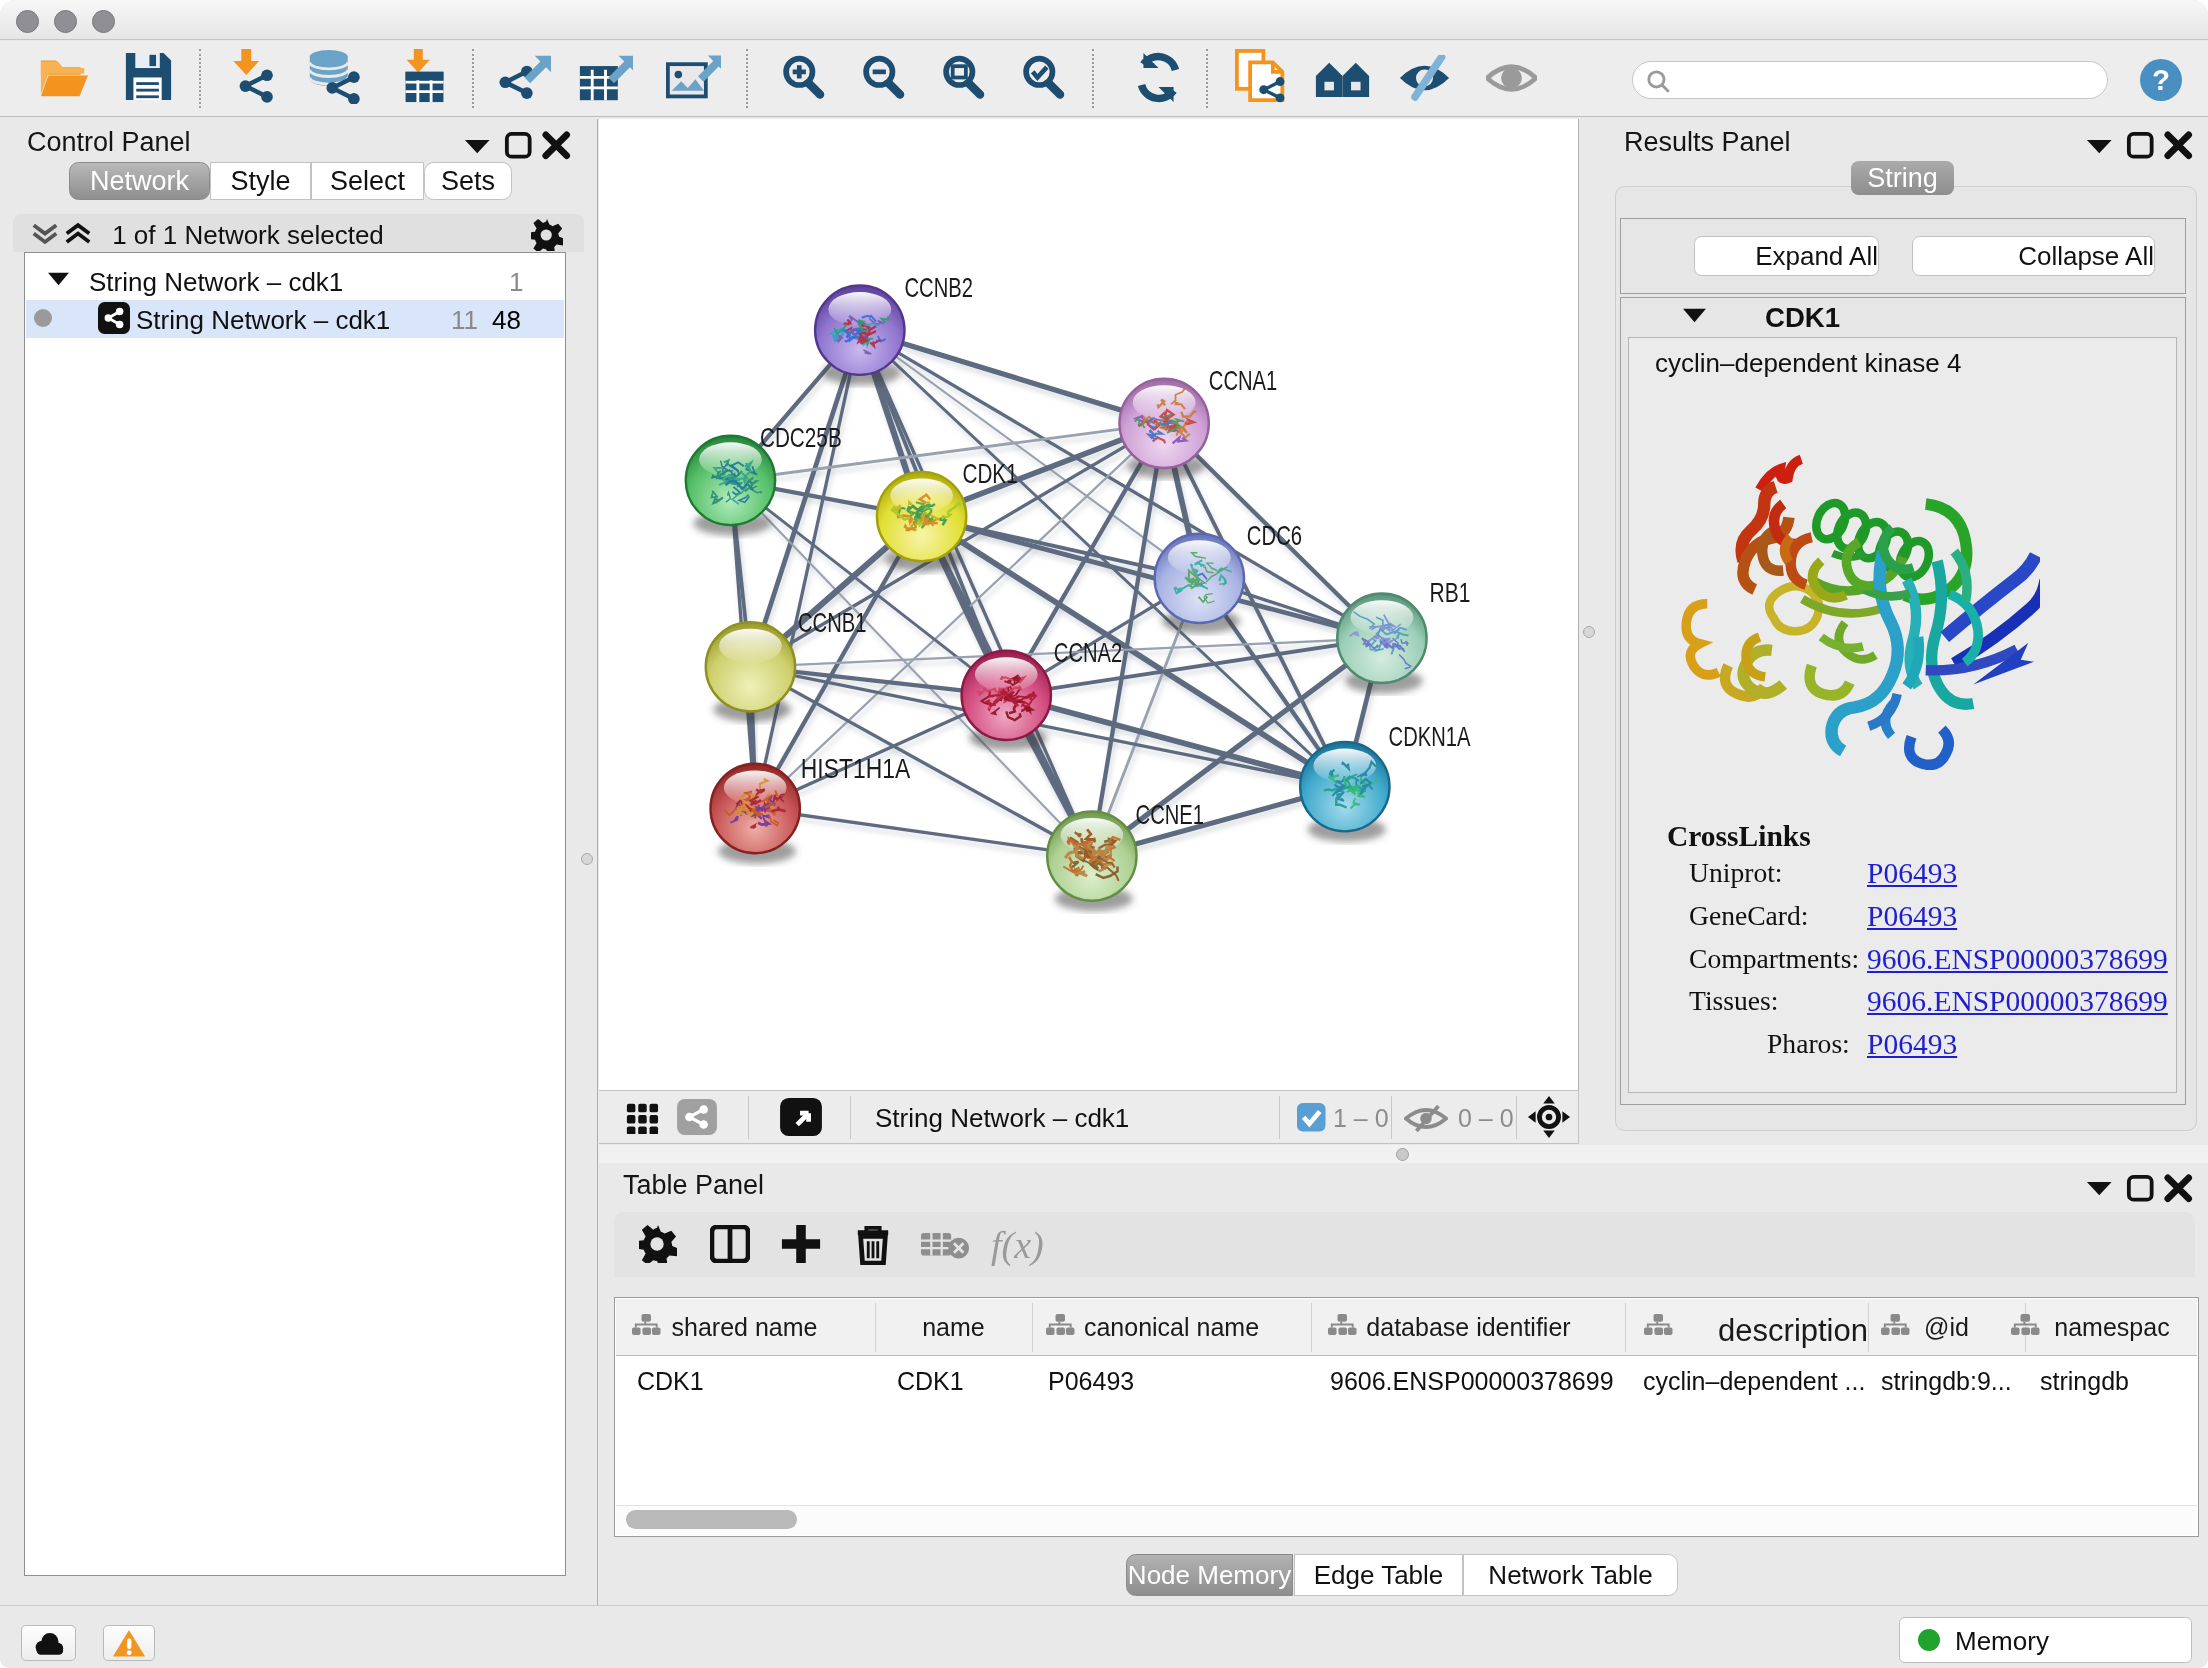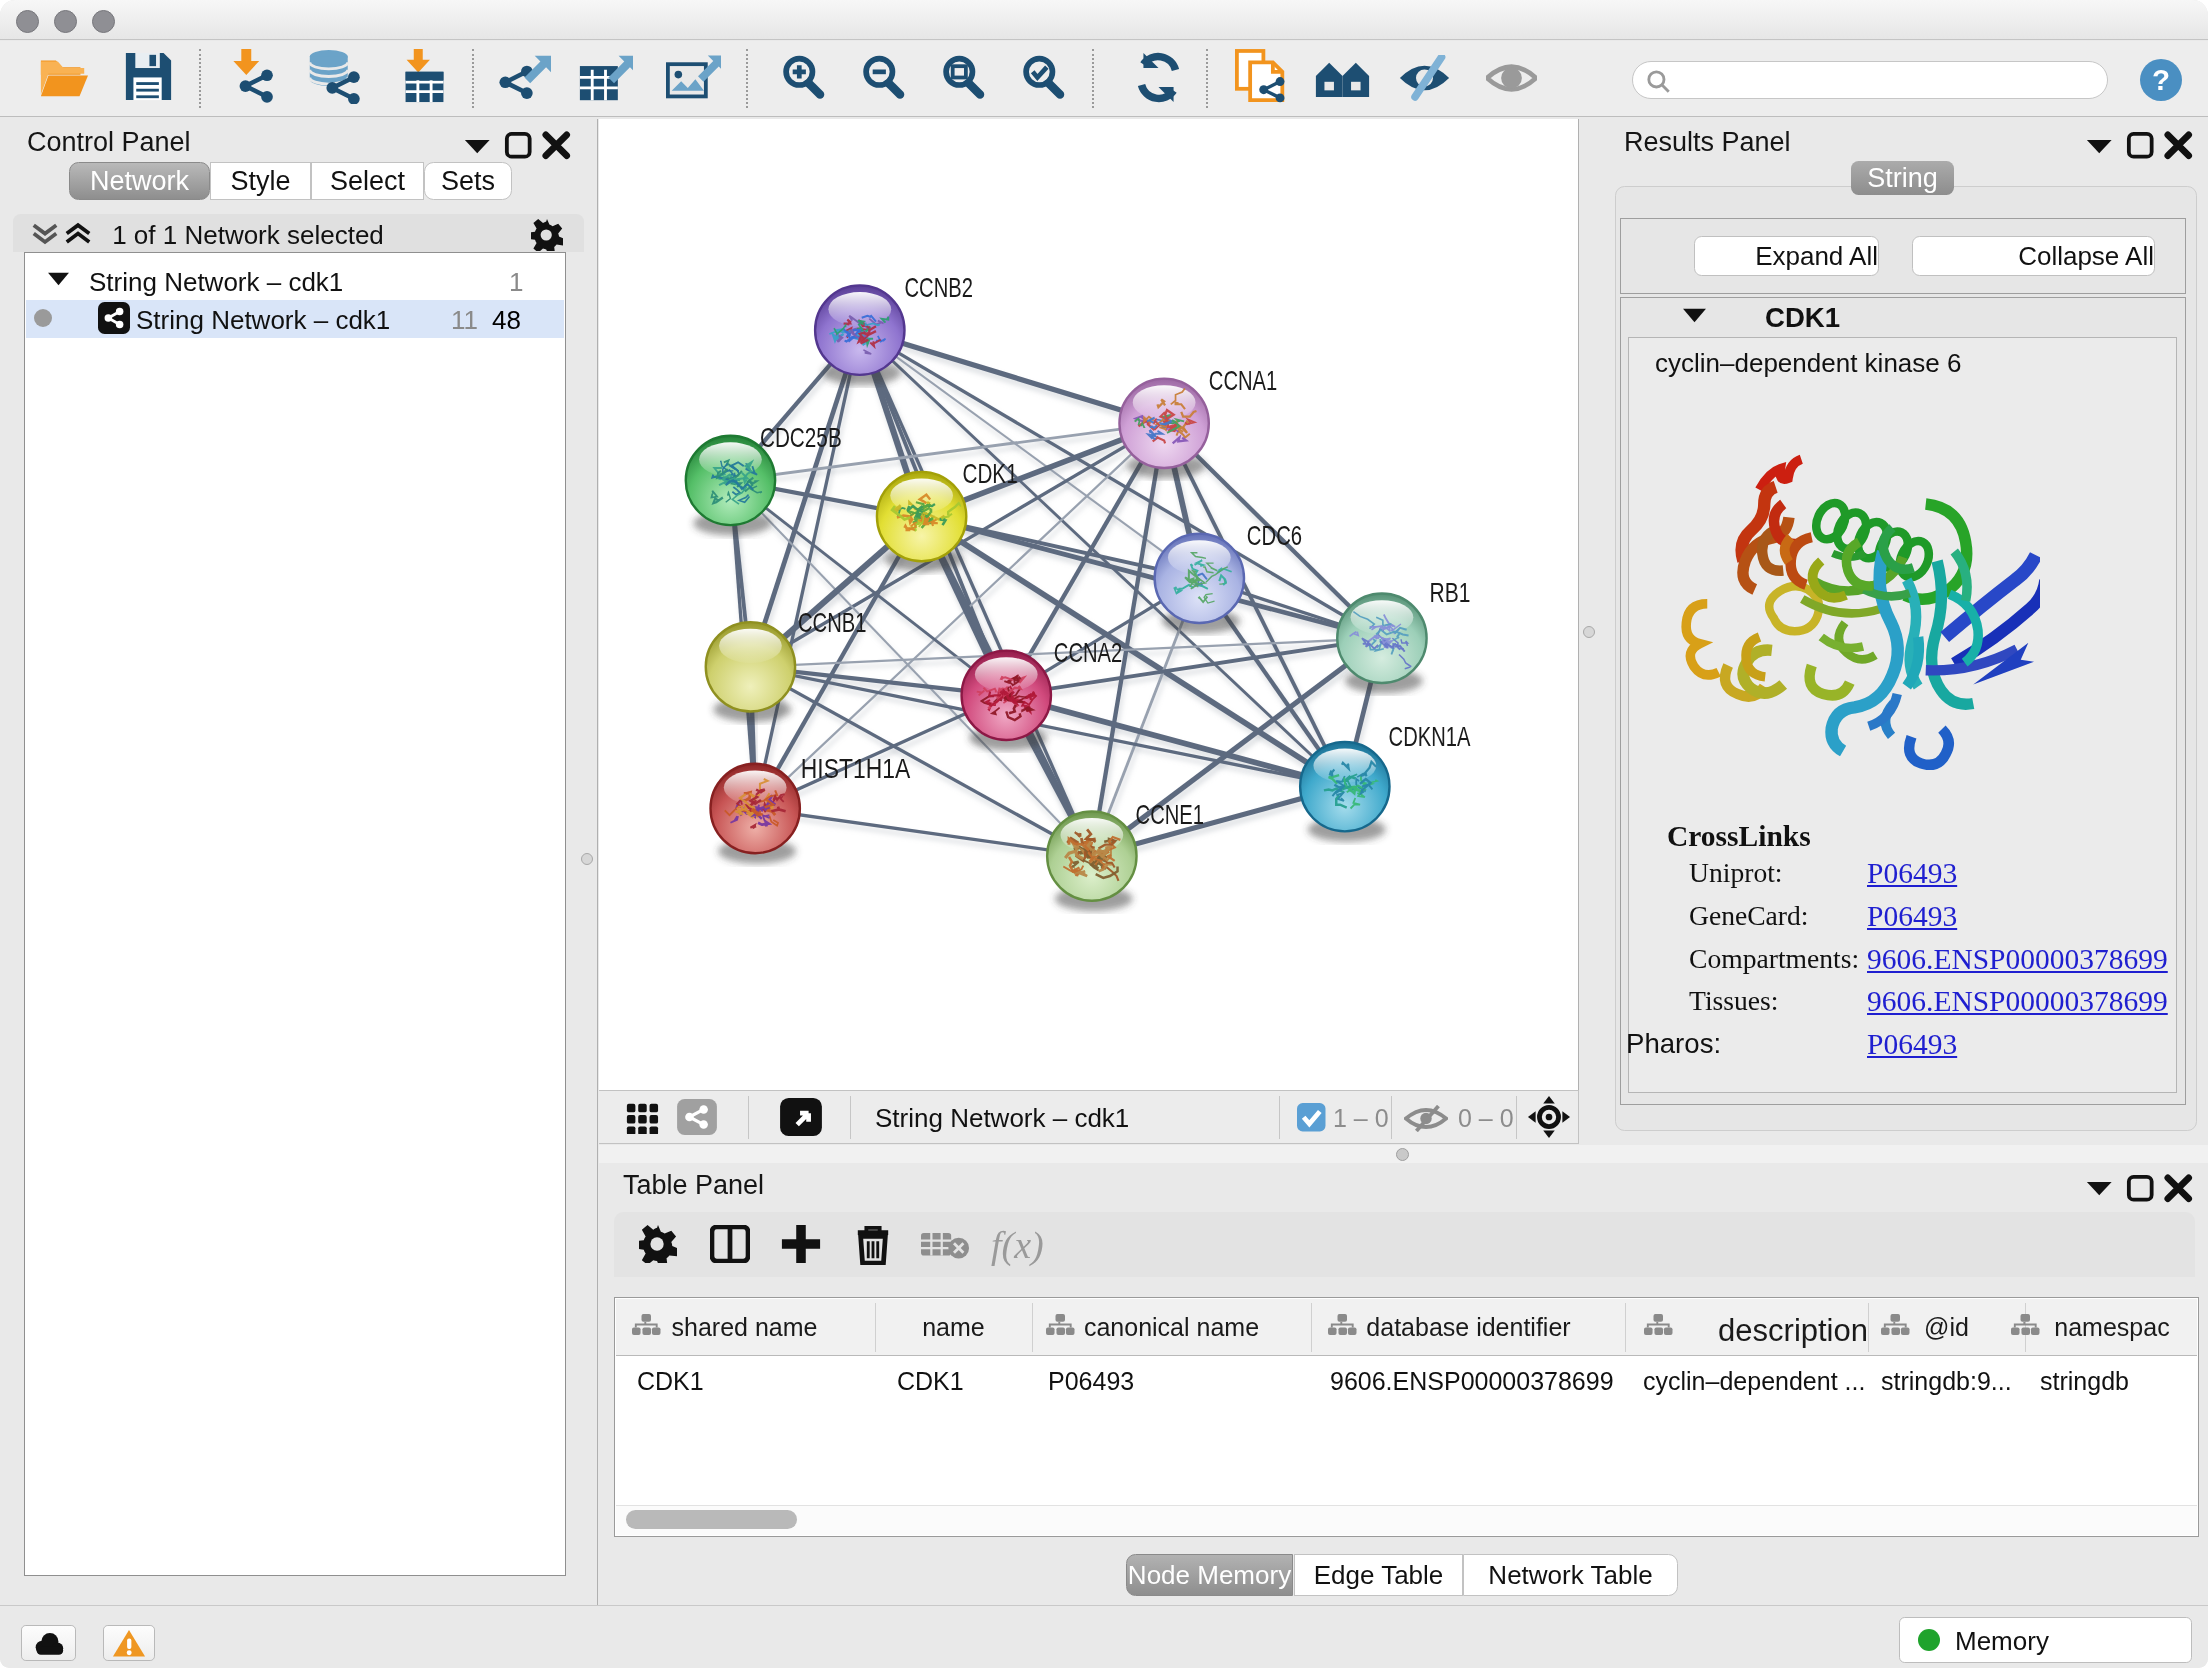--- a/index.html
+++ b/index.html
@@ -909,21 +909,21 @@
     <div class="abs gbtn" style="left:1851px;top:161px;width:103px;height:34px;font-size:27px;line-height:34px">String</div>
     <div class="abs" style="left:1620px;top:218px;width:566px;height:76px;border:1.9px solid #9e9e9e"></div>
     <div class="abs wbtn" style="left:1694px;top:236px;width:185px;height:40px;font-size:26px;line-height:38px">Expand All</div>
     <div class="abs wbtn" style="left:1912px;top:236px;width:243px;height:40px;font-size:26px;line-height:38px">Collapse All</div>
     <div class="abs" style="left:1620px;top:297px;width:566px;height:808px;border:1.9px solid #9e9e9e"></div>
     <svg class="abs" style="left:1682px;top:306px" width="25" height="21" viewBox="0 0 26 22">
       <path d="M1 3 h24 l-12 14z" fill="#111"></path>
     </svg>
     <div class="abs" style="left:1765px;top:302px;font-size:27.6px;font-weight:700;color:#111">CDK1</div>
     <div class="abs" style="left:1628px;top:337px;width:549px;height:756px;background:#ebebeb;border:1px solid #b5b5b5"></div>
-    <div class="abs" style="left:1655px;top:348px;font-size:26px;color:#111">cyclin–dependent kinase 6</div>
+    <div class="abs" style="left:1655px;top:348px;font-size:26px;color:#111">cyclin–dependent kinase 4</div>
     <svg class="abs" style="left:1669px;top:447px" width="371" height="323" viewBox="0 0 390 340">
       <path d="M95 45 q10-18 22-22 q-2 14 8 10 q2-16 14-20" fill="none" stroke="#cc1f10" stroke-width="10"></path>
       <path d="M78 120 q-6-20 8-32 q14-12 14-28 q0-14 12-18" fill="none" stroke="#c33510" stroke-width="13"></path>
       <path d="M90 150 q-18-8 -10-30 q8-20 28-24 q16-4 18-22" fill="none" stroke="#b65114" stroke-width="12"></path>
       <path d="M120 130 q-20 2 -22-18 q-2-18 16-26" fill="none" stroke="#a85818" stroke-width="11"></path>
       <path d="M40 165 q-20 0 -22 20 q-2 18 14 22 q-16 8 -6 24 q10 14 26 6" fill="none" stroke="#d8a018" stroke-width="10"></path>
       <path d="M62 230 q-10 22 10 30 q18 8 28-8" fill="none" stroke="#c8a822" stroke-width="11"></path>
       <path d="M120 250 q-18 16 -34 4 q-14-12 -4-28 q8-14 26-12" fill="none" stroke="#b0b028" stroke-width="12"></path>
       <path d="M150 230 q-8 24 12 30 q20 6 28-12" fill="none" stroke="#98b428" stroke-width="11"></path>
       <path d="M110 180 q-12-16 6-28 q16-10 30-2 q16 10 10 28 q-6 16 -24 16 q-16 0 -22-14z" fill="none" stroke="#c8b428" stroke-width="9"></path>
@@ -962,21 +962,21 @@
     </svg>
     <div class="abs" style="left:1667px;top:820px;font-family:'Liberation Serif',serif;font-size:29.5px;font-weight:700;color:#111">CrossLinks</div>
     <div class="abs" style="left:1689px;top:857px;font-family:'Liberation Serif',serif;font-size:27.6px;color:#111">Uniprot:</div>
     <div class="abs" style="left:1867px;top:857px;font-family:'Liberation Serif',serif;font-size:29.5px"><a class="lnk">P06493</a></div>
     <div class="abs" style="left:1689px;top:900px;font-family:'Liberation Serif',serif;font-size:27.6px;color:#111">GeneCard:</div>
     <div class="abs" style="left:1867px;top:900px;font-family:'Liberation Serif',serif;font-size:29.5px"><a class="lnk">P06493</a></div>
     <div class="abs" style="left:1689px;top:943px;font-family:'Liberation Serif',serif;font-size:27.6px;color:#111">Compartments:</div>
     <div class="abs" style="left:1867px;top:943px;font-family:'Liberation Serif',serif;font-size:29.5px"><a class="lnk">9606.ENSP00000378699</a></div>
     <div class="abs" style="left:1689px;top:985px;font-family:'Liberation Serif',serif;font-size:27.6px;color:#111">Tissues:</div>
     <div class="abs" style="left:1867px;top:985px;font-family:'Liberation Serif',serif;font-size:29.5px"><a class="lnk">9606.ENSP00000378699</a></div>
-    <div class="abs" style="left:1626px;top:1028px;font-family:Liberation Sans, sans-serif;font-size:27.6px;color:#111">Pharos:</div>
+    <div class="abs" style="left:1767px;top:1028px;font-family:Liberation Serif, serif;font-size:27.6px;color:#111">Pharos:</div>
     <div class="abs" style="left:1867px;top:1028px;font-family:'Liberation Serif',serif;font-size:29.5px"><a class="lnk">P06493</a></div>
     <div class="abs panel-title" style="left:623px;top:1170px">Table Panel</div>
     <svg class="abs" style="left:2085px;top:1179px" width="28.5" height="21" viewBox="0 0 30 22">
       <path d="M2 3 h26 l-13 14z" fill="#111"></path>
     </svg>
     <svg class="abs" style="left:2126px;top:1174px" width="28.5" height="28.5" viewBox="0 0 30 30">
       <rect x="3" y="3" width="24" height="24" rx="5" fill="none" stroke="#111" stroke-width="4"></rect>
     </svg>
     <svg class="abs" style="left:2164px;top:1174px" width="28.5" height="28.5" viewBox="0 0 30 30">
       <path d="M4 4 L26 26 M26 4 L4 26" stroke="#111" stroke-width="7" stroke-linecap="round"></path>

